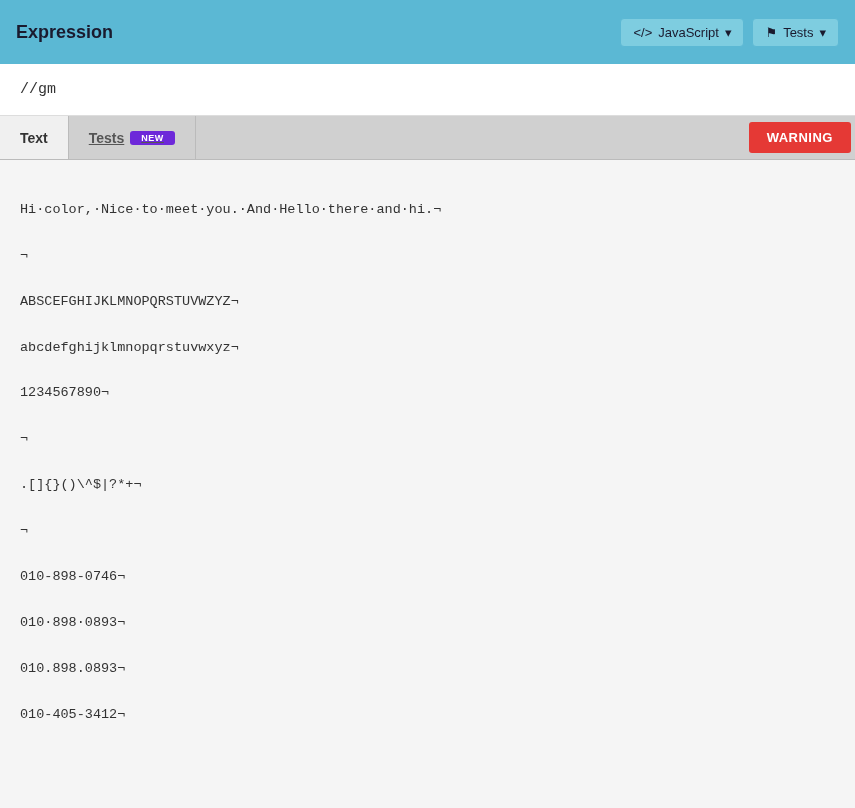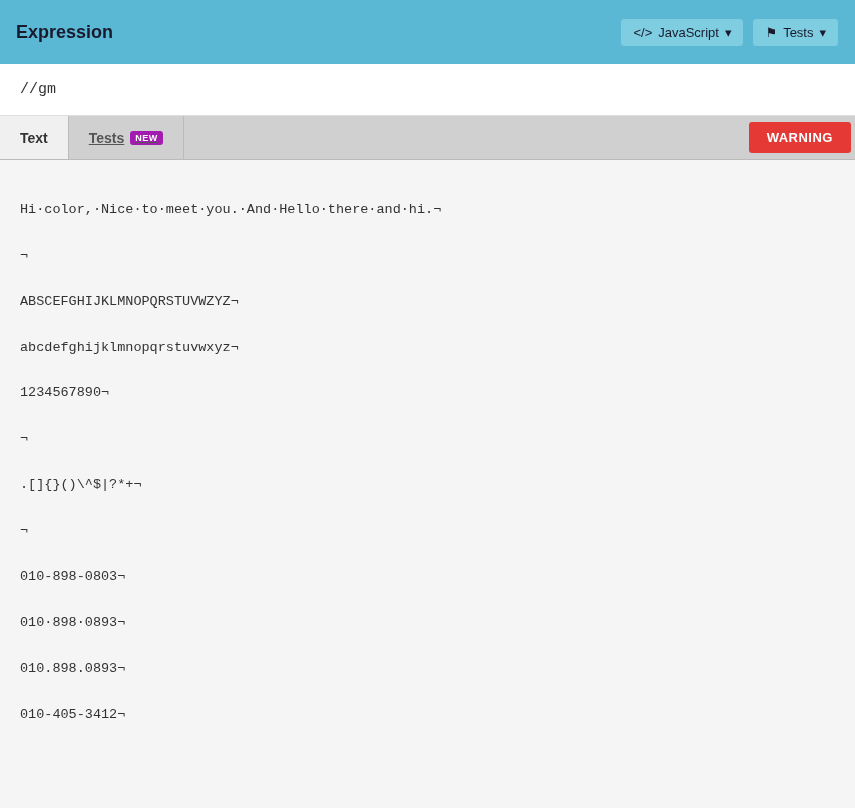--- a/index.html
+++ b/index.html
@@ -99,25 +99,25 @@
       color: #333;
     }
 
     .tab.inactive {
       background: #d0d0d0;
       color: #555;
       text-decoration: underline;
     }
 
     .tab-badge {
-      background: #a21caf;
+      background: #6d28d9;
       color: white;
       font-size: 9px;
       font-weight: bold;
-      padding: 2px 5px;
+      padding: 2px 11px;
       border-radius: 3px;
       letter-spacing: 0.5px;
     }
 
     .warning-btn {
       background: #e53935;
       color: white;
       border: none;
       padding: 8px 18px;
       font-family: Arial, sans-serif;
@@ -184,21 +184,21 @@
 
 <div class="text-content" id="text-content-area">
 <span class="text-line">Hi·color,·Nice·to·meet·you.·And·Hello·there·and·hi.¬</span>
 <span class="text-line">¬</span>
 <span class="text-line">ABSCEFGHIJKLMNOPQRSTUVWZYZ¬</span>
 <span class="text-line">abcdefghijklmnopqrstuvwxyz¬</span>
 <span class="text-line">1234567890¬</span>
 <span class="text-line">¬</span>
 <span class="text-line">.[]{}()\^$|?*+¬</span>
 <span class="text-line">¬</span>
-<span class="text-line">010-898-0803¬</span>
+<span class="text-line">010-898-0746¬</span>
 <span class="text-line">010·898·0893¬</span>
 <span class="text-line">010.898.0893¬</span>
 <span class="text-line">010-405-3412¬</span>
 
 
 
 
 
 
 

